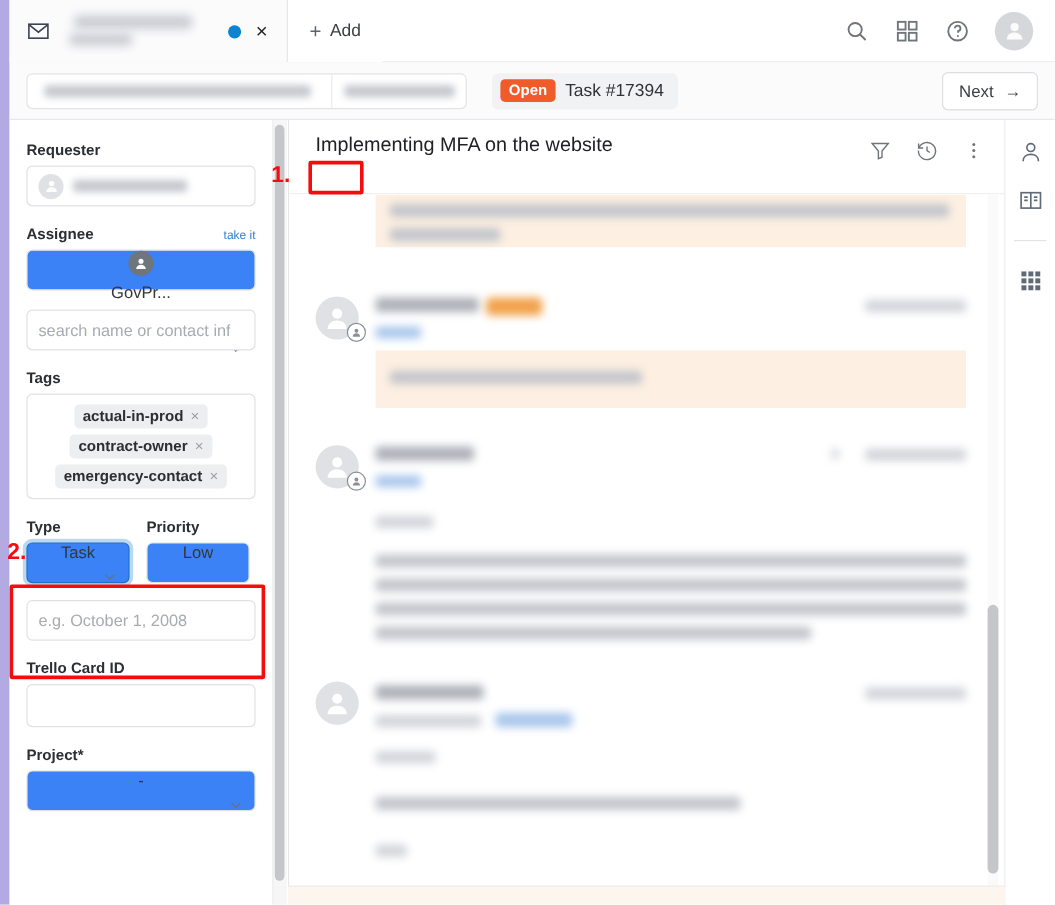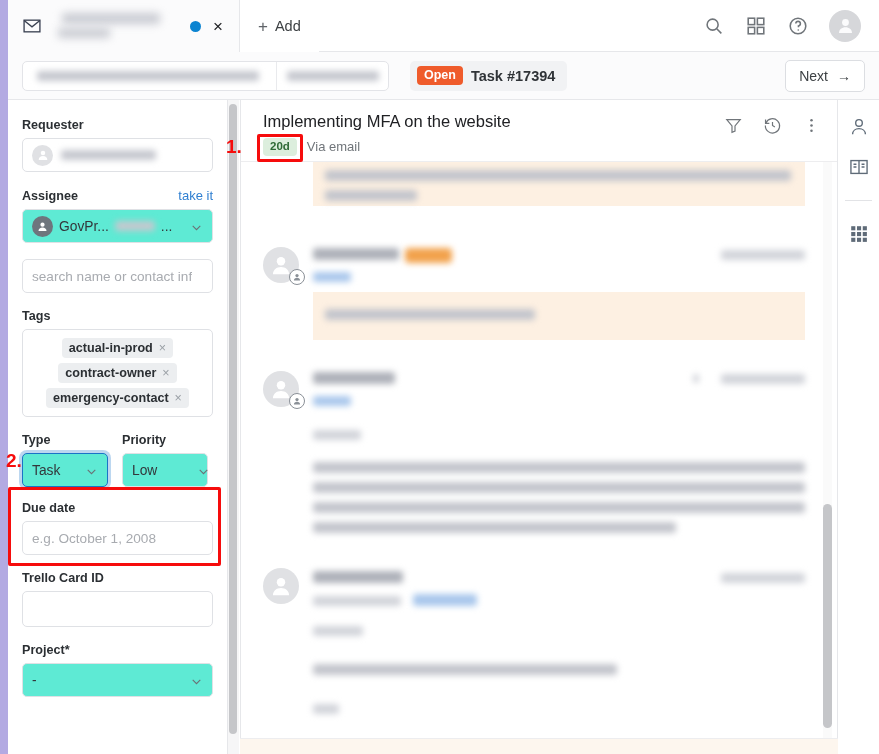--- a/index.html
+++ b/index.html
@@ -68,38 +68,38 @@
   .crumb.c1 .bl { left:14px; width:222px; }
   .crumb.c2 .bl { left:10px; width:92px; }
   .task-pill {
     display:flex; align-items:center; gap:8px; height:30px;
     background:#f1f2f4; border-radius:5px; padding: 0 12px 0 7px; margin-left: 10px;
   }
   .open-badge {
     background:#ef5b2b; color:#fff; font-size:12.5px; font-weight:bold;
     border-radius:4px; padding: 3px 7px; line-height: 1;
   }
-  .task-id { font-size:14.5px; color:#2f3337;font-weight:bold; }
+  .task-id { font-size:14.5px; color:#2f3337; }
   .crumb-spacer { flex: 1 1 auto; }
   .next-btn {
     display:flex; align-items:center; gap:9px; height:32px; padding: 0 13px;
     border:1px solid #dcdee2; border-radius:5px; background:#fff;
     font-size:14px; color:#3c4043; cursor:pointer;
   }
 
   
   .sidebar {
     position:absolute; left:8px; top:100px; width:220px; height:654px;
     background:#ffffff; border-right:1px solid #e6e7ea;
     padding: 18px 14px 0 14px; overflow:hidden;
   }
   .field { margin-bottom: 16px; }
   .flabel-row { display:flex; align-items:baseline; justify-content:space-between; margin-bottom:6px; }
   .flabel { font-size:12.6px; font-weight:bold; color:#2b2f33; }
-  .flink { font-size:13px; color:#2f7fd1; cursor:pointer; }
+  .flink { font-size:10px; color:#2f7fd1; cursor:pointer; }
   .inputbox {
     height:34px; border:1px solid #dfe1e5; border-radius:5px; background:#fff;
     display:flex; align-items:center; padding: 0 9px; gap:8px; position:relative;
   }
   .ph { font-size:13.6px; color:#a8abb0; white-space:nowrap; overflow:hidden; }
   .avatar-sm { width:21px; height:21px; border-radius:50%; background:#e0e1e4;
                display:flex;align-items:center;justify-content:center; color:#fff; flex:0 0 21px; }
   .avatar-dark { background:#6e757d; }
   .blur-val { background:#c6c8cf; height:10px; border-radius:3px; filter: blur(3.2px); }
   .sel-text { font-size:13.8px; color:#33373b; }
@@ -113,22 +113,22 @@
   .tag {
     background:#eceef0; border-radius:4px; padding: 3px 7px;
     font-size:12.6px; color:#2b2f33; font-weight:bold;
     display:flex; align-items:center; gap:6px;
   }
   .tag .x { color:#9aa0a6; font-weight:normal; font-size:12.5px; cursor:pointer; }
 
   .row2 { display:flex; gap:14px; }
   .col { flex: 0 0 auto; }
   .select {
-    height:34px; border:1px solid #dfe1e5; border-radius:5px; background:#5eead4;
-    display:flex; align-items:center; padding: 0 9px; gap:6px; cursor:pointer;
+    height:34px; border:1px solid #dfe1e5; border-radius:5px; background:#3b82f6;
+    display:flex; align-items:center; padding: 0 9px; gap:6px; cursor:pointer;flex-direction:column;
   }
   .select.focused {
     border:1.5px solid #1a73c7;
     box-shadow: 0 0 0 3px #bcd7f0;
   }
   .select.w-type { width:86px; }
   .select.w-prio { width:86px;gap:40px; }
   .select.full { width:100%; }
 
   
@@ -362,23 +362,20 @@
           <span class="chev">
             <svg viewBox="0 0 24 24" fill="none" stroke="currentColor" stroke-width="2">
                 <path d="M5 9l7 7 7-7"></path>
               </svg>
           </span>
         </div>
       </div>
     </div>
 
     <div class="field">
-      <div class="flabel-row">
-          <span class="flabel">Due date</span>
-        </div>
       <div class="inputbox">
         <span class="ph">e.g. October 1, 2008</span>
       </div>
     </div>
 
     <div class="field">
       <div class="flabel-row">
           <span class="flabel">Trello Card ID</span>
         </div>
       <div class="inputbox" style="height:36px;">
@@ -401,24 +398,20 @@
     </div>
   </div>
 
   <div class="sb-track" style="left:228px; top:100px; width:11px; height:654px;"></div>
   <div class="sb-thumb" style="left:229px; top:104px; width:8px; height:630px;"></div>
 
   <div class="main">
     <div class="main-head">
       <div class="mh-left">
         <div class="mh-title">Implementing MFA on the website</div>
-        <div class="mh-sub">
-          <span class="day-badge">20d</span>
-          <span class="via">Via email</span>
-        </div>
       </div>
       <div class="mh-icons">
         <span class="micon">
           <svg viewBox="0 0 24 24" fill="none" stroke="currentColor" stroke-width="1.5">
             <path d="M3.5 4.5h17l-6.6 8v6.5l-3.8 1.6V12.5z"></path>
           </svg>
         </span>
         <span class="micon">
           <svg viewBox="0 0 24 24" fill="none" stroke="currentColor" stroke-width="1.5">
             <path d="M3.6 9.2A9 9 0 1 1 3 12"></path>

